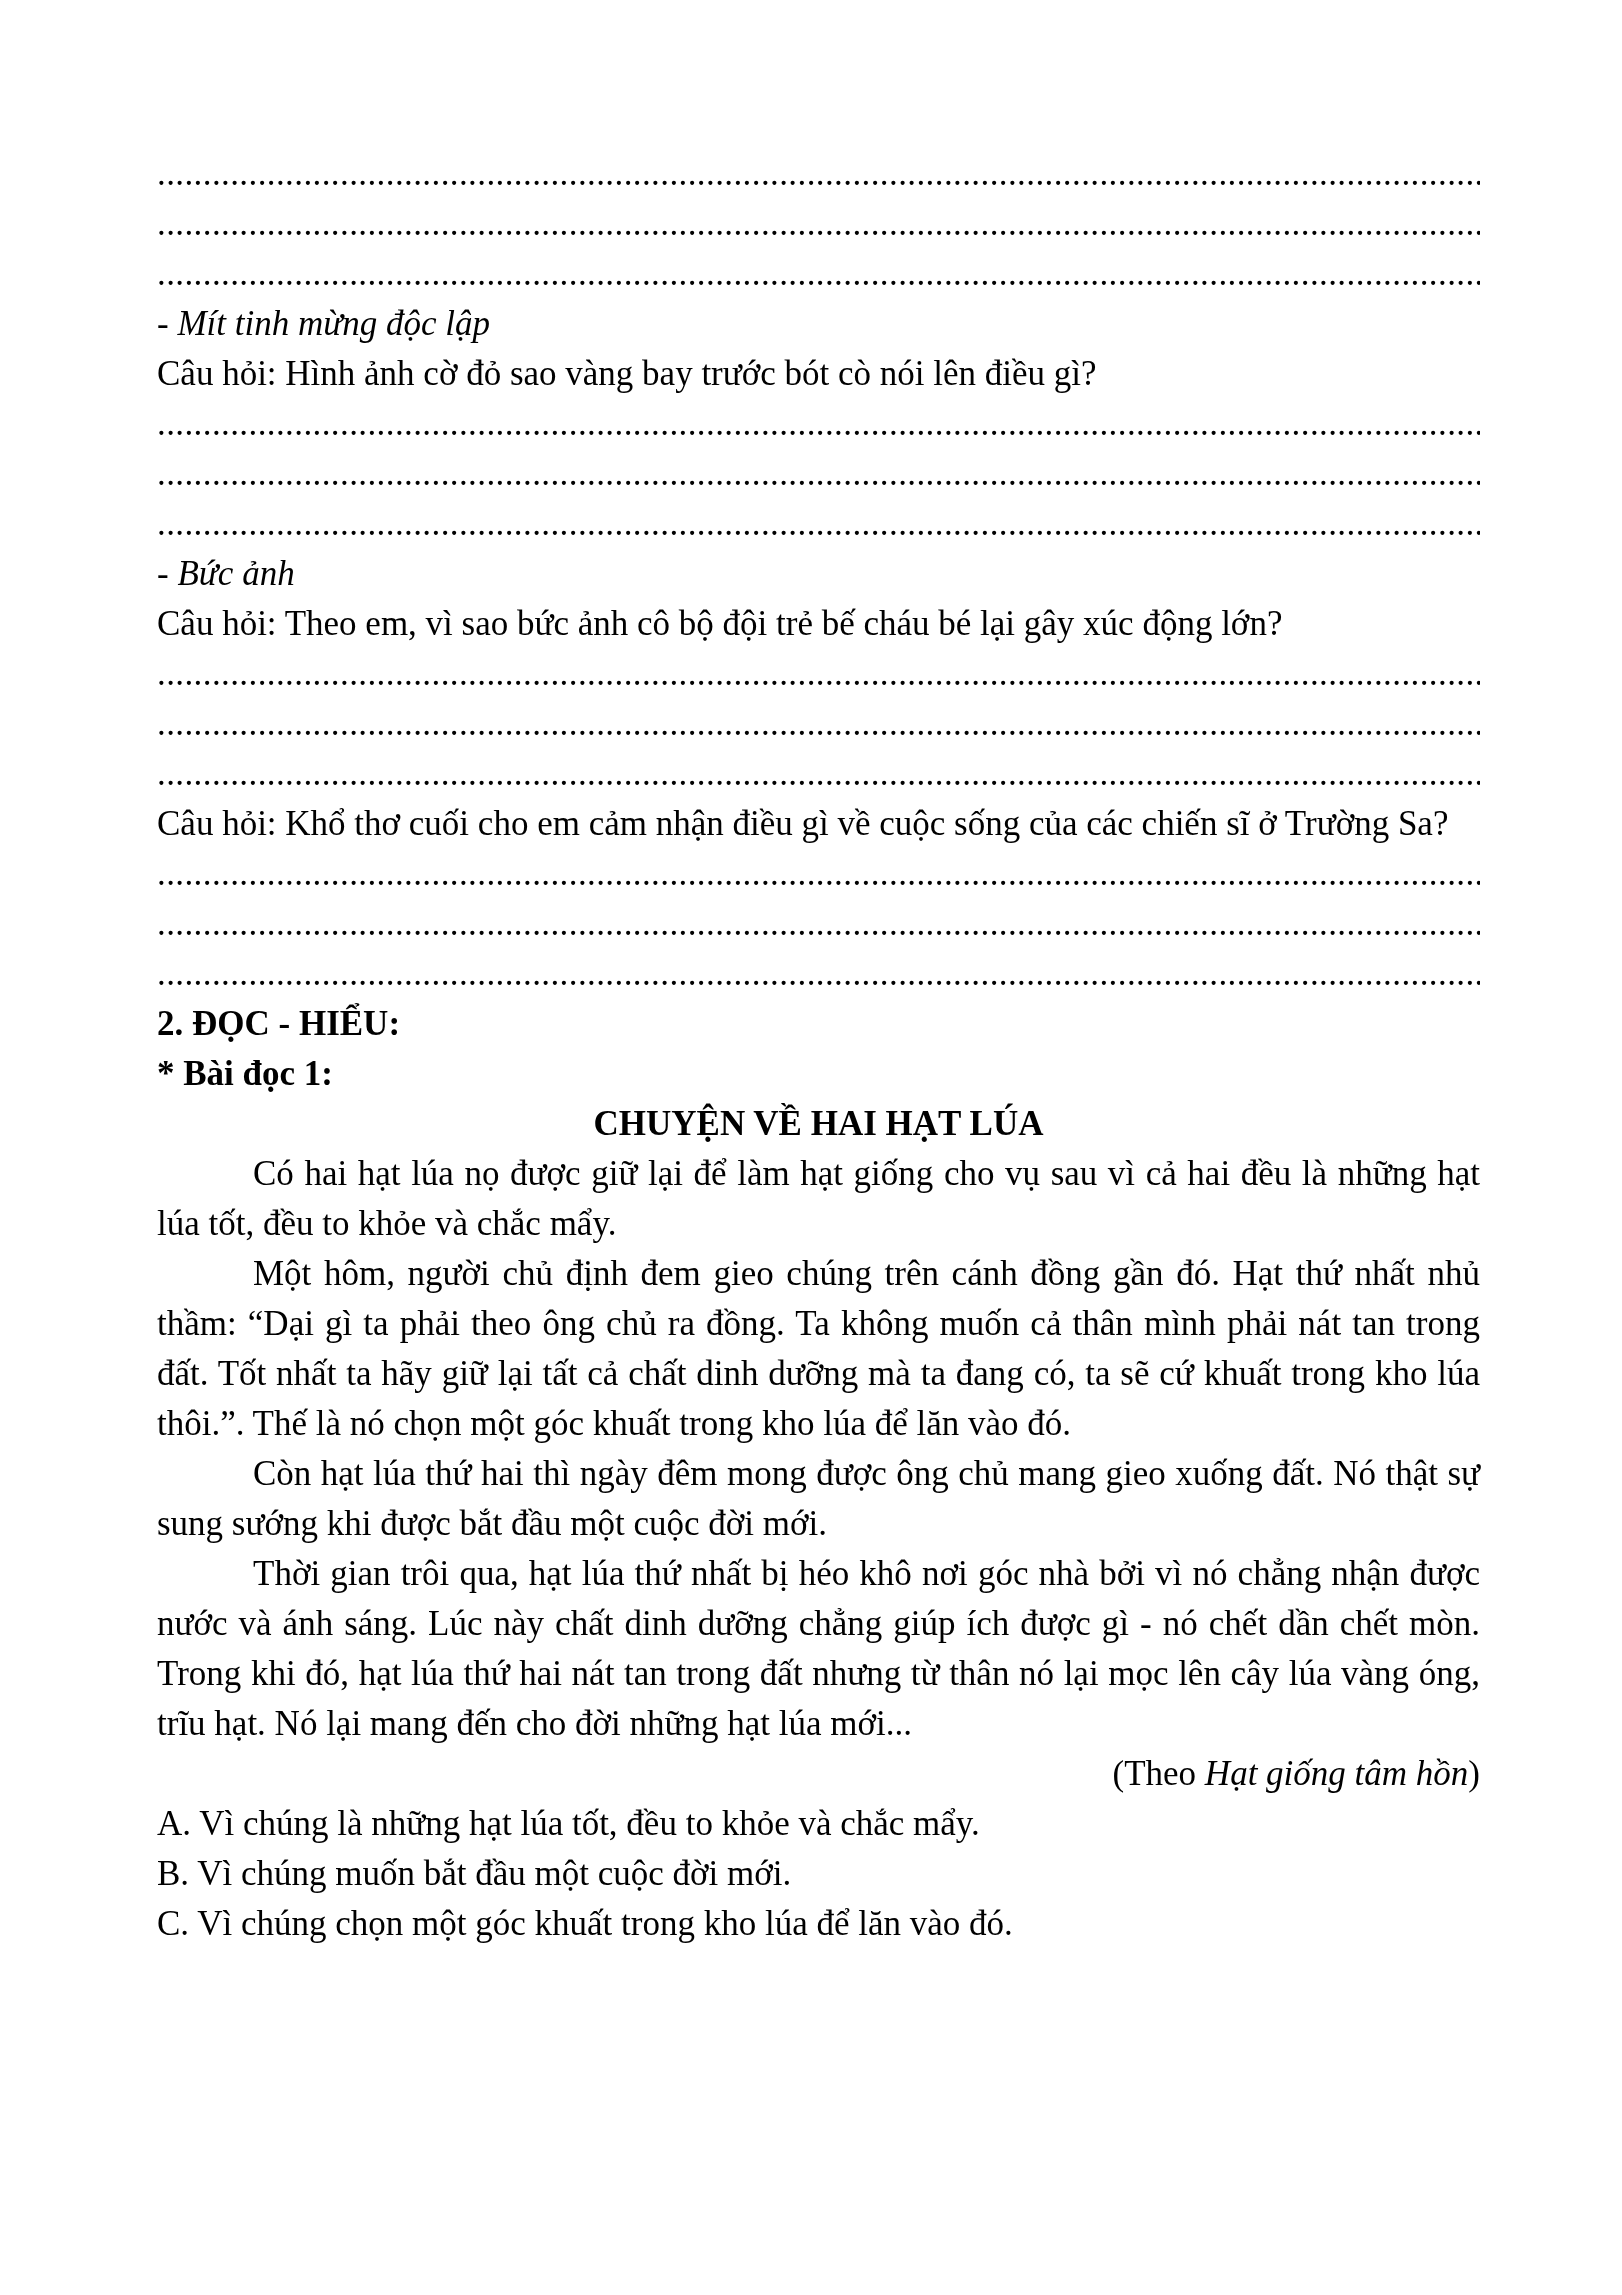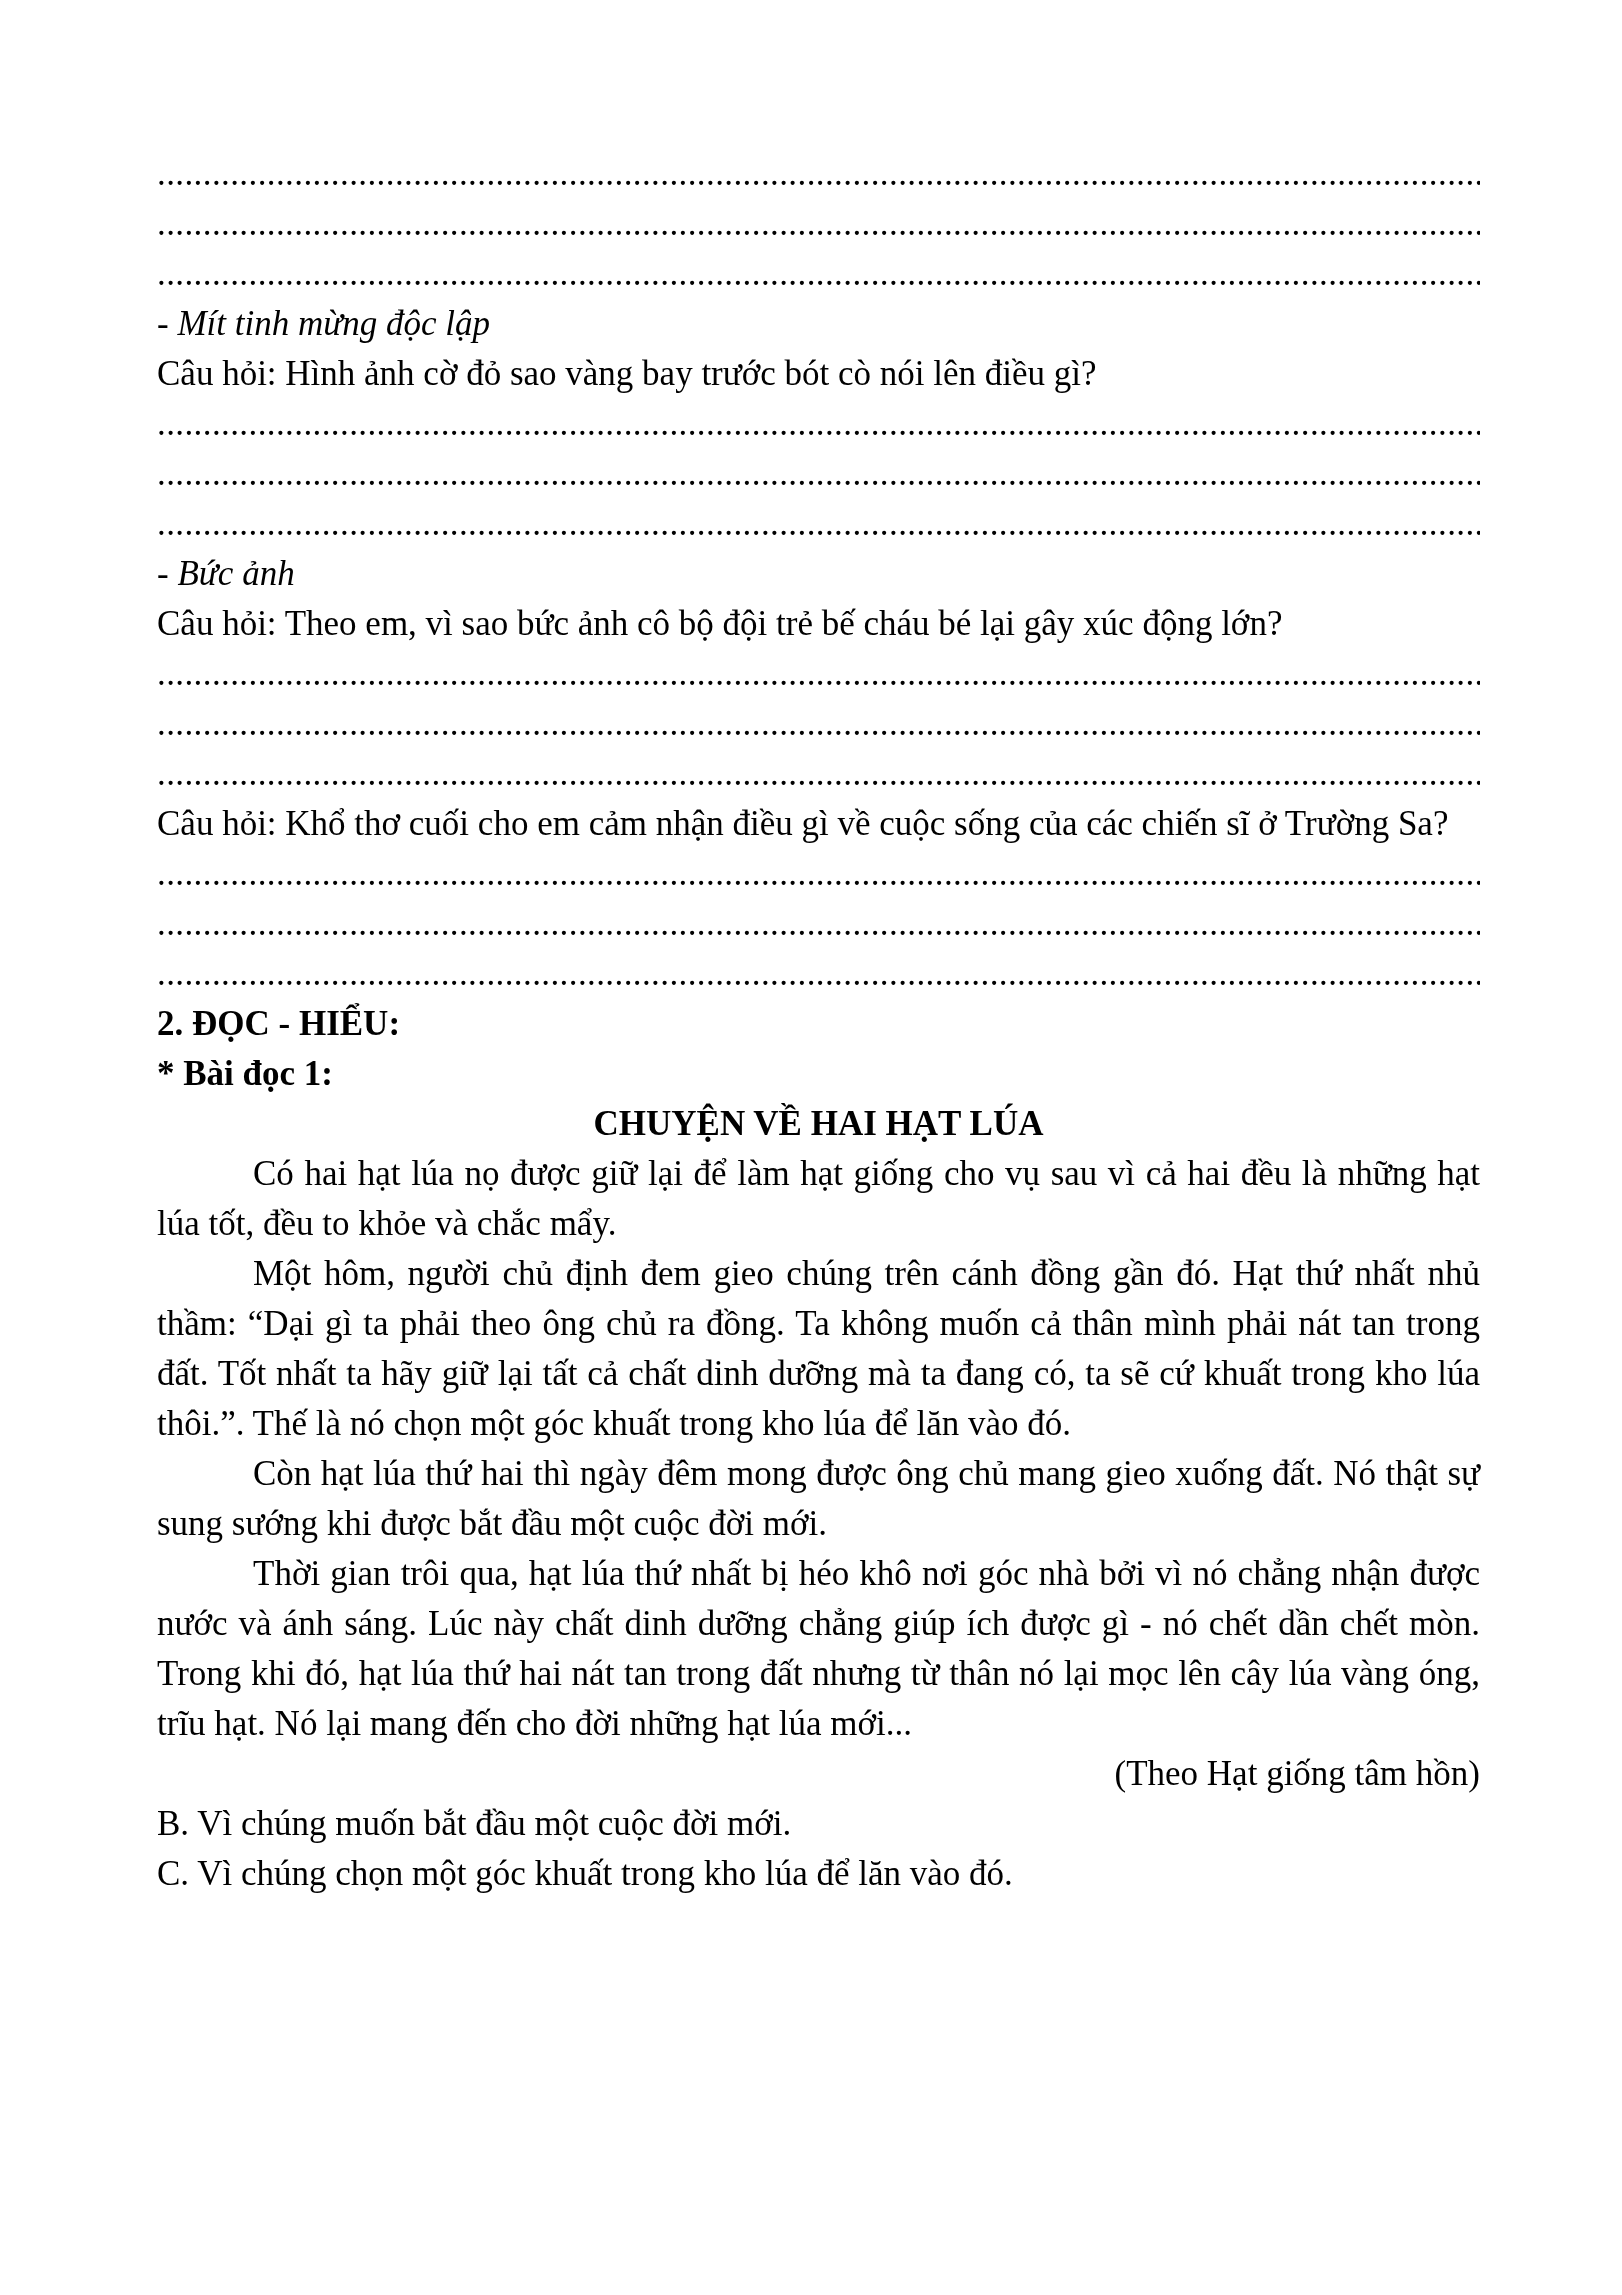--- a/index.html
+++ b/index.html
@@ -50,20 +50,21 @@
     font-family: Liberation Serif, serif;
   }
   .para {
     text-align: justify;
     text-indent: 96px;
   }
   .attribution {
     text-align: right;
   }
   .italic {
+    font-style: italic;
   }
 </style>
 </head>
 <body>
 
 <div class="page">
   <div class="content">
 
     <div class="dots">....................................................................................................................................................................................</div>
     <div class="dots">....................................................................................................................................................................................</div>
@@ -93,18 +94,19 @@
     <div class="bold">* Bài đọc 1:</div>
     <div class="title">CHUYỆN VỀ HAI HẠT LÚA</div>
 
     <p class="para">Có hai hạt lúa nọ được giữ lại để làm hạt giống cho vụ sau vì cả hai đều là những hạt lúa tốt, đều to khỏe và chắc mẩy.</p>
     <p class="para">Một hôm, người chủ định đem gieo chúng trên cánh đồng gần đó. Hạt thứ nhất nhủ thầm: “Dại gì ta phải theo ông chủ ra đồng. Ta không muốn cả thân mình phải nát tan trong đất. Tốt nhất ta hãy giữ lại tất cả chất dinh dưỡng mà ta đang có, ta sẽ cứ khuất trong kho lúa thôi.”. Thế là nó chọn một góc khuất trong kho lúa để lăn vào đó.</p>
     <p class="para">Còn hạt lúa thứ hai thì ngày đêm mong được ông chủ mang gieo xuống đất. Nó thật sự sung sướng khi được bắt đầu một cuộc đời mới.</p>
     <p class="para">Thời gian trôi qua, hạt lúa thứ nhất bị héo khô nơi góc nhà bởi vì nó chẳng nhận được nước và ánh sáng. Lúc này chất dinh dưỡng chẳng giúp ích được gì - nó chết dần chết mòn. Trong khi đó, hạt lúa thứ hai nát tan trong đất nhưng từ thân nó lại mọc lên cây lúa vàng óng, trĩu hạt. Nó lại mang đến cho đời những hạt lúa mới...</p>
 
     <div class="attribution"><span>(Theo </span><span class="italic">Hạt giống tâm hồn</span><span>)</span></div>
 
+    <div>A. Vì chúng là những hạt lúa tốt, đều to khỏe và chắc mẩy.</div>
     <div>B. Vì chúng muốn bắt đầu một cuộc đời mới.</div>
     <div>C. Vì chúng chọn một góc khuất trong kho lúa để lăn vào đó.</div>
 
   </div>
 </div>
 
 
 </body></html>

